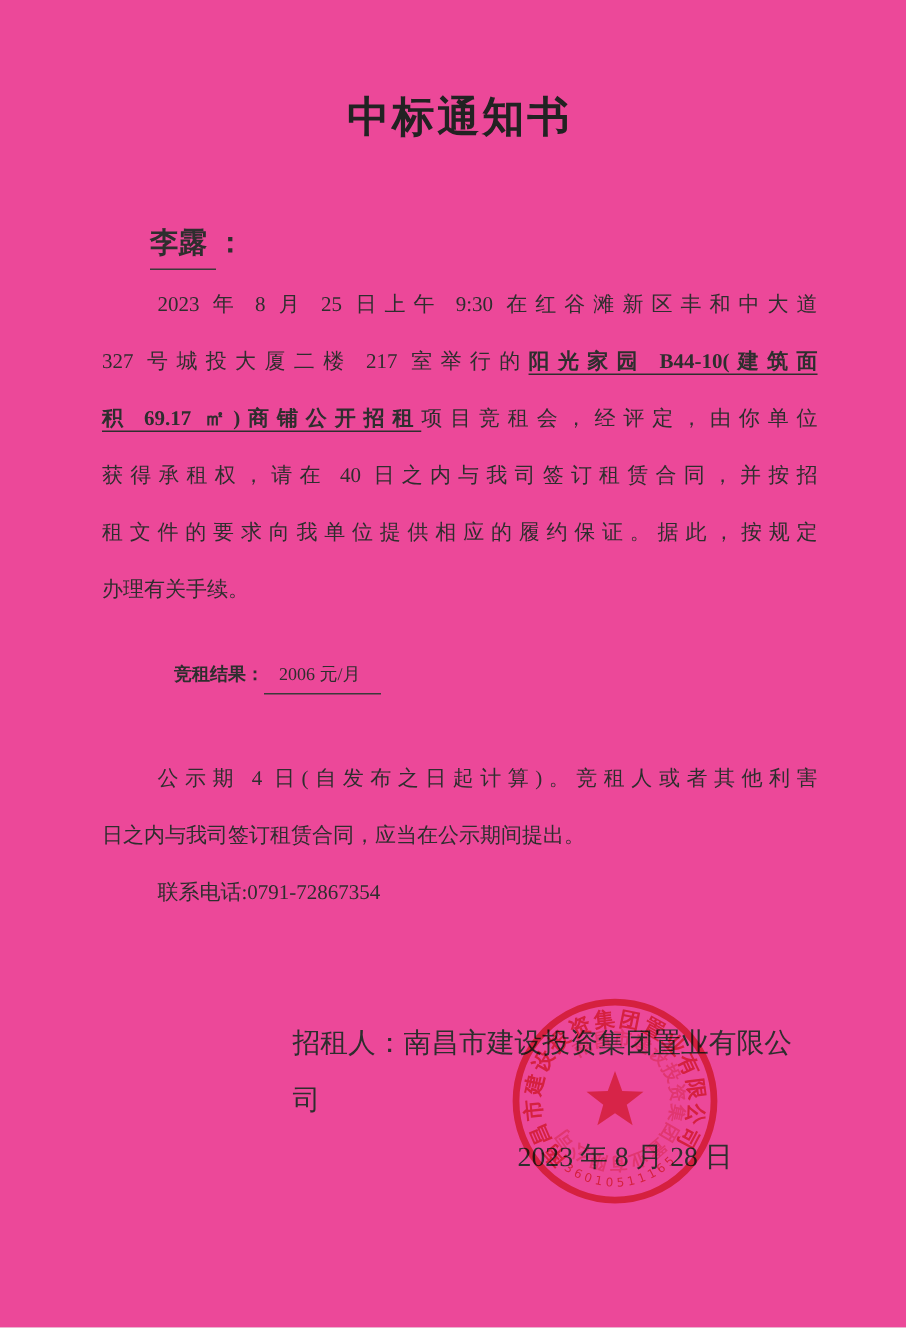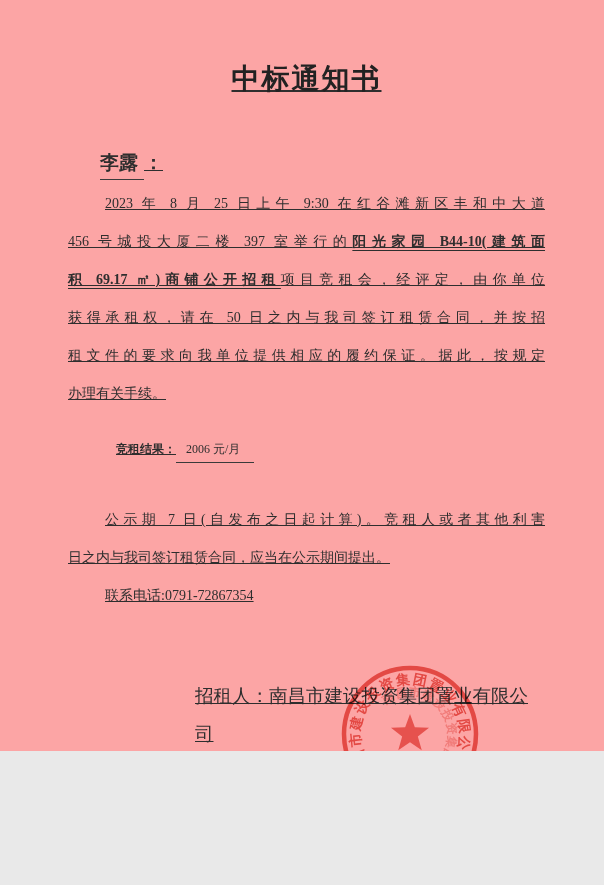--- a/index.html
+++ b/index.html
@@ -1,27 +1,26 @@
 <!DOCTYPE html>
 <html style="--stamp-red: #e2574e;"><head>
 <meta charset="utf-8">
 <title>中标通知书</title>
 <style>
   * { box-sizing: border-box; }
   html, body { margin: 0; padding: 0; background: #e9e9e9; }
   .page {
     position: relative;
     width: 604px;
-    height: 751px;
+    height: 885px;
     margin: 0 auto;
-    background: #fca5a5;
+    background: #ec4899;
     overflow: hidden;
     font-family: "Liberation Serif", "DejaVu Serif", serif;
     color: #2e2e2e;
-    text-decoration: underline;
   }
   .content {
     padding: 0 59px 0 68px;
   }
   .doc-title {
     margin: 60px 0 0 0;
     font-size: 28px;
     line-height: 38px;
     font-weight: bold;
     text-align: center;
@@ -103,33 +102,33 @@
   <div class="content">
 
     <h1 class="doc-title">中标通知书</h1>
 
     <div class="salutation">
       <span class="name">李露</span><span>：</span>
     </div>
 
     <div class="para para-body" id="body-para">
         <div class="line indent just"><span>2023 年 8 月 25 日上午 9:30 在红谷滩新区丰和中大道</span></div>
-        <div class="line just"><span>456 号城投大厦二楼 397 室举行的</span><span class="seg-b seg-u">阳光家园 B44-10(建筑面</span></div>
+        <div class="line just"><span>327 号城投大厦二楼 217 室举行的</span><span class="seg-b seg-u">阳光家园 B44-10(建筑面</span></div>
         <div class="line just"><span class="seg-b seg-u">积 69.17 ㎡)商铺公开招租</span><span>项目竞租会，经评定，由你单位</span></div>
-        <div class="line just"><span>获得承租权，请在 50 日之内与我司签订租赁合同，并按招</span></div>
+        <div class="line just"><span>获得承租权，请在 40 日之内与我司签订租赁合同，并按招</span></div>
         <div class="line just"><span>租文件的要求向我单位提供相应的履约保证。据此，按规定</span></div>
         <div class="line"><span>办理有关手续。</span></div>
       </div>
 
     <div class="result-line">
       <span class="result-label">竞租结果：</span><span class="result-value">2006 元/月</span>
     </div>
 
     <div class="para para-notice" id="notice-para">
-        <div class="line indent just"><span>公示期 7 日(自发布之日起计算)。竞租人或者其他利害</span></div>
+        <div class="line indent just"><span>公示期 4 日(自发布之日起计算)。竞租人或者其他利害</span></div>
         <div class="line"><span>日之内与我司签订租赁合同，应当在公示期间提出。</span></div>
         <div class="line indent"><span>联系电话:0791-72867354</span></div>
       </div>
 
     <div class="footer">
       <div class="lessor-line">招租人：南昌市建设投资集团置业有限公司</div>
       <div class="date-line">2023 年 8 月 28 日</div>
     </div>
 
   </div>

